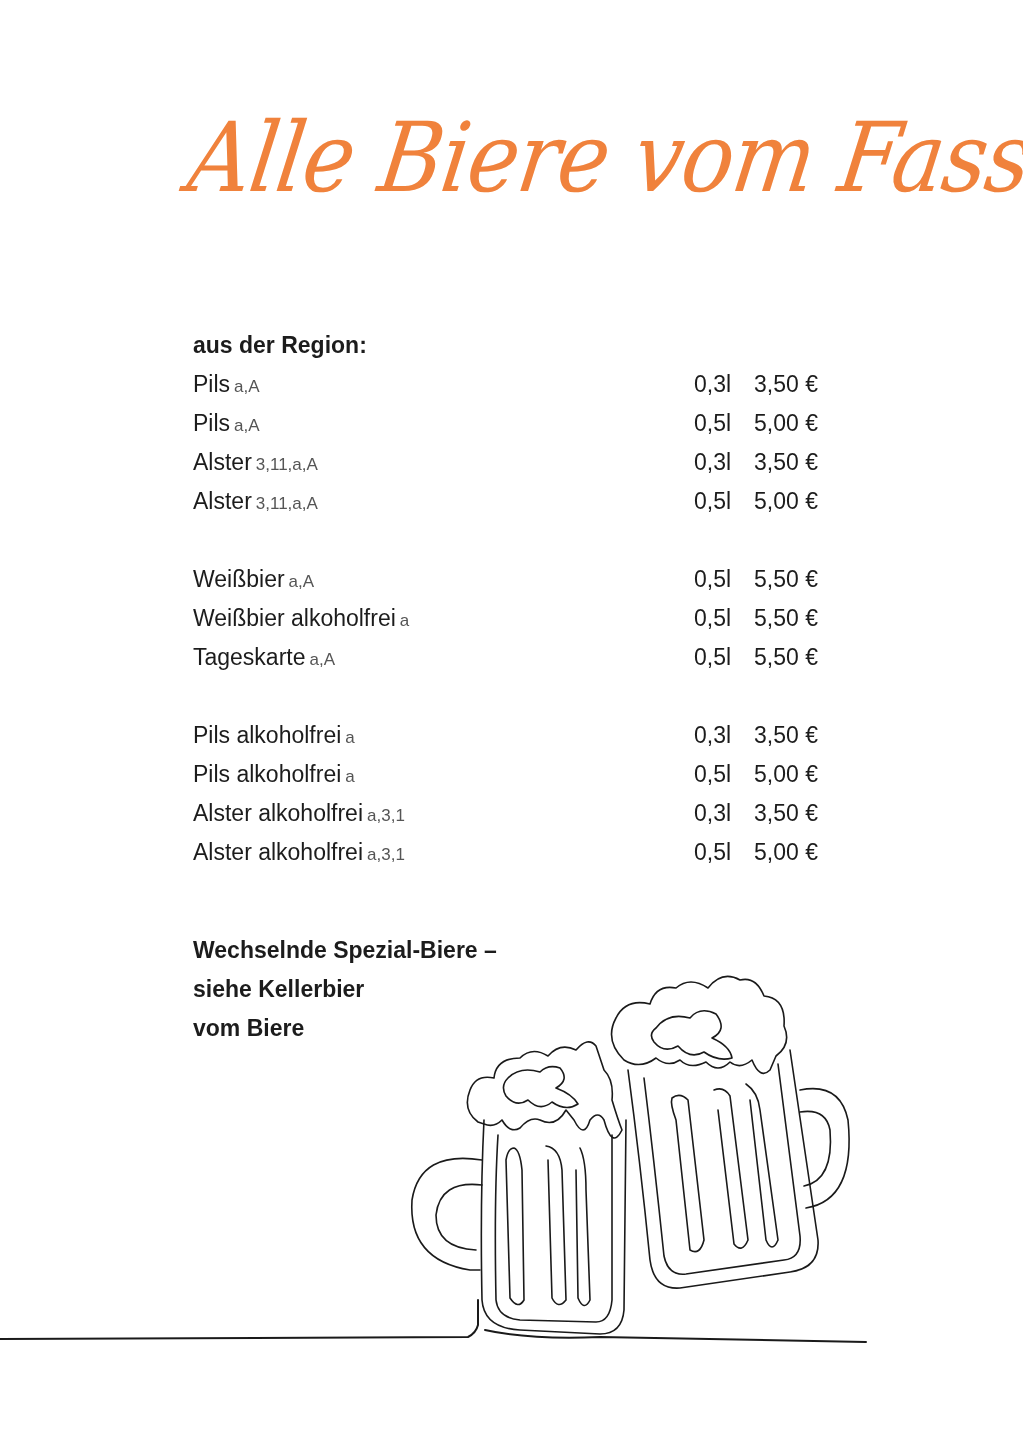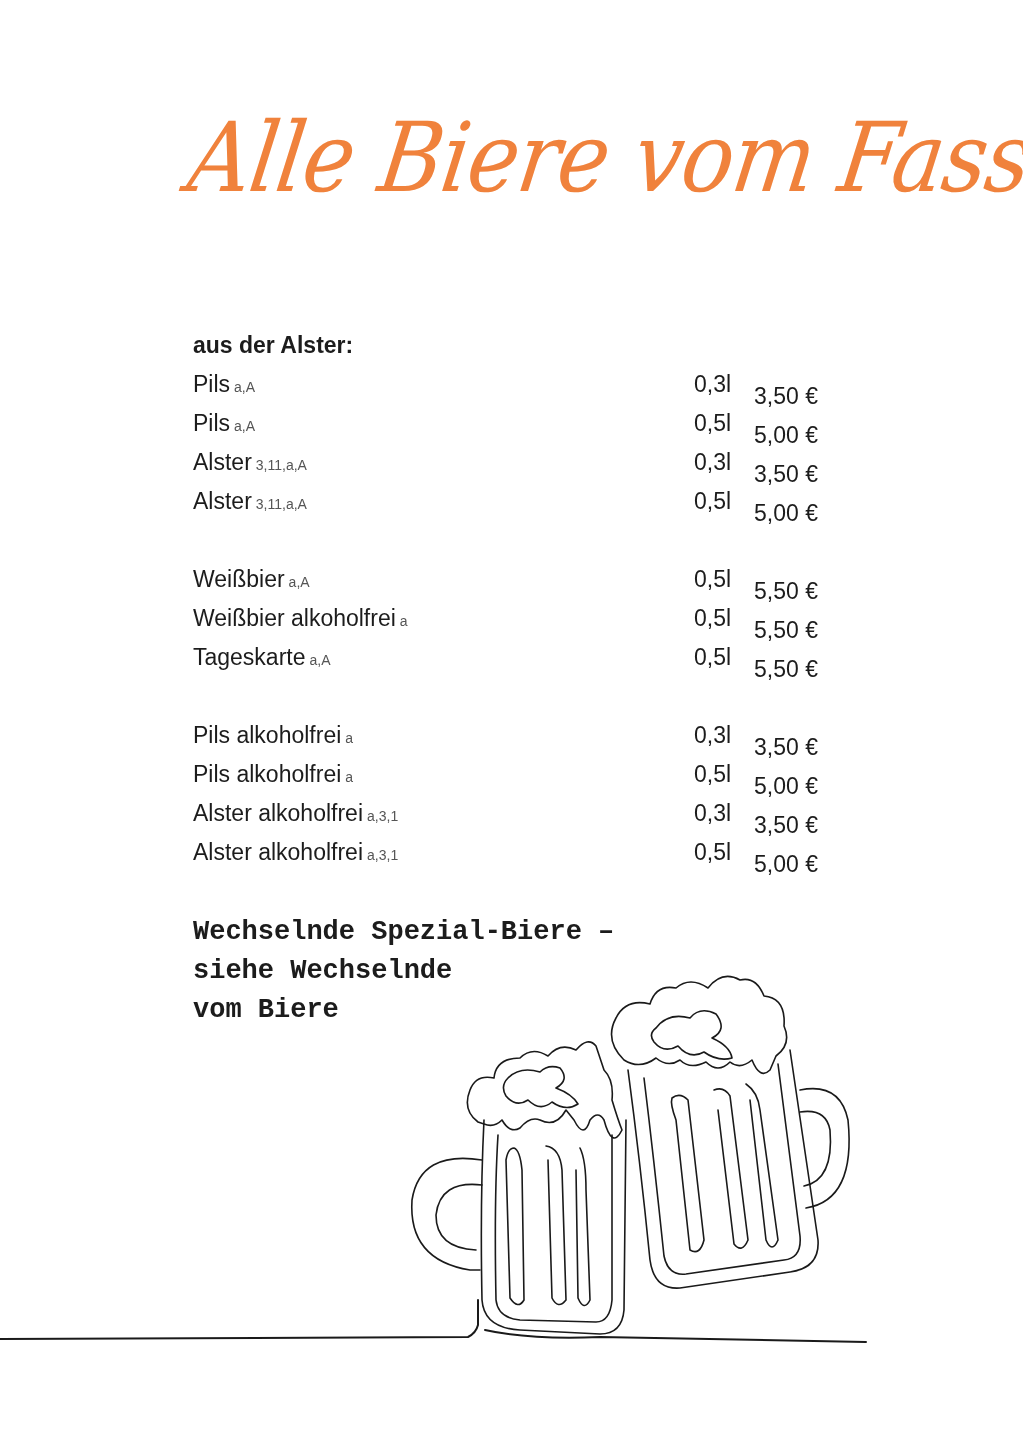--- a/index.html
+++ b/index.html
@@ -47,63 +47,62 @@
     .row {
       position: relative;
       height: 39px;
       line-height: 34px;
       font-size: 23px;
     }
     .row .name {
       font-weight: normal;
     }
     .row .allergens {
-      font-size: 14px;
+      font-size: 17px;
       color: #555;
       margin-left: 4px;
       font-weight: normal;
     }
     .row .vol {
       position: absolute;
       left: 501px;
       top: 0;
     }
     .row .price {
       position: absolute;
       left: 561px;
-      top: 12px;
+      top: 0;
     }
     .gap {
       height: 39px;
     }
     .footer-note {
-      margin-top: 39px;
+      margin-top: 57px;
       font-weight: bold;
-      font-size: 27px;
+      font-size: 23px;
       line-height: 39px;
-      font-family: Liberation Mono, monospace;
     }
     .footer-note div {
       height: 39px;
     }
     .illustration {
       position: absolute;
       left: 0;
       top: 960px;
       width: 1023px;
       height: 400px;
     }
   </style>
 </head>
 <body>
 
 <div class="title">Alle Biere vom Fass</div>
 
 <div class="menu">
-  <div class="section-heading">aus der Alster:</div>
+  <div class="section-heading">aus der Region:</div>
 
   <div>
     <div class="row">
       <span class="name">Pils</span><span class="allergens">a,A</span>
       <span class="vol">0,3l</span>
       <span class="price">3,50 €</span>
     </div>
     <div class="row">
       <span class="name">Pils</span><span class="allergens">a,A</span>
       <span class="vol">0,5l</span>
@@ -161,21 +160,21 @@
     </div>
     <div class="row">
       <span class="name">Alster alkoholfrei</span><span class="allergens">a,3,1</span>
       <span class="vol">0,5l</span>
       <span class="price">5,00 €</span>
     </div>
   </div>
 
   <div class="footer-note">
     <div>Wechselnde Spezial-Biere –</div>
-    <div>siehe Wechselnde</div>
+    <div>siehe Kellerbier</div>
     <div>vom Biere</div>
   </div>
 </div>
 
 <svg class="illustration" viewBox="0 960 1023 400" xmlns="http://www.w3.org/2000/svg" fill="none" stroke="#1a1a1a" stroke-width="1.6" stroke-linejoin="round" stroke-linecap="round">
 
   <path d="M0 1339 L468 1337 Q476 1333 478 1325 L478 1300 M485 1330 Q530 1340 600 1337 L866 1342" stroke-width="2"></path>
 
   <path d="M484 1120 Q480 1200 482 1300 Q484 1328 520 1330 L600 1334 Q622 1334 624 1310 L626 1120"></path>
 

